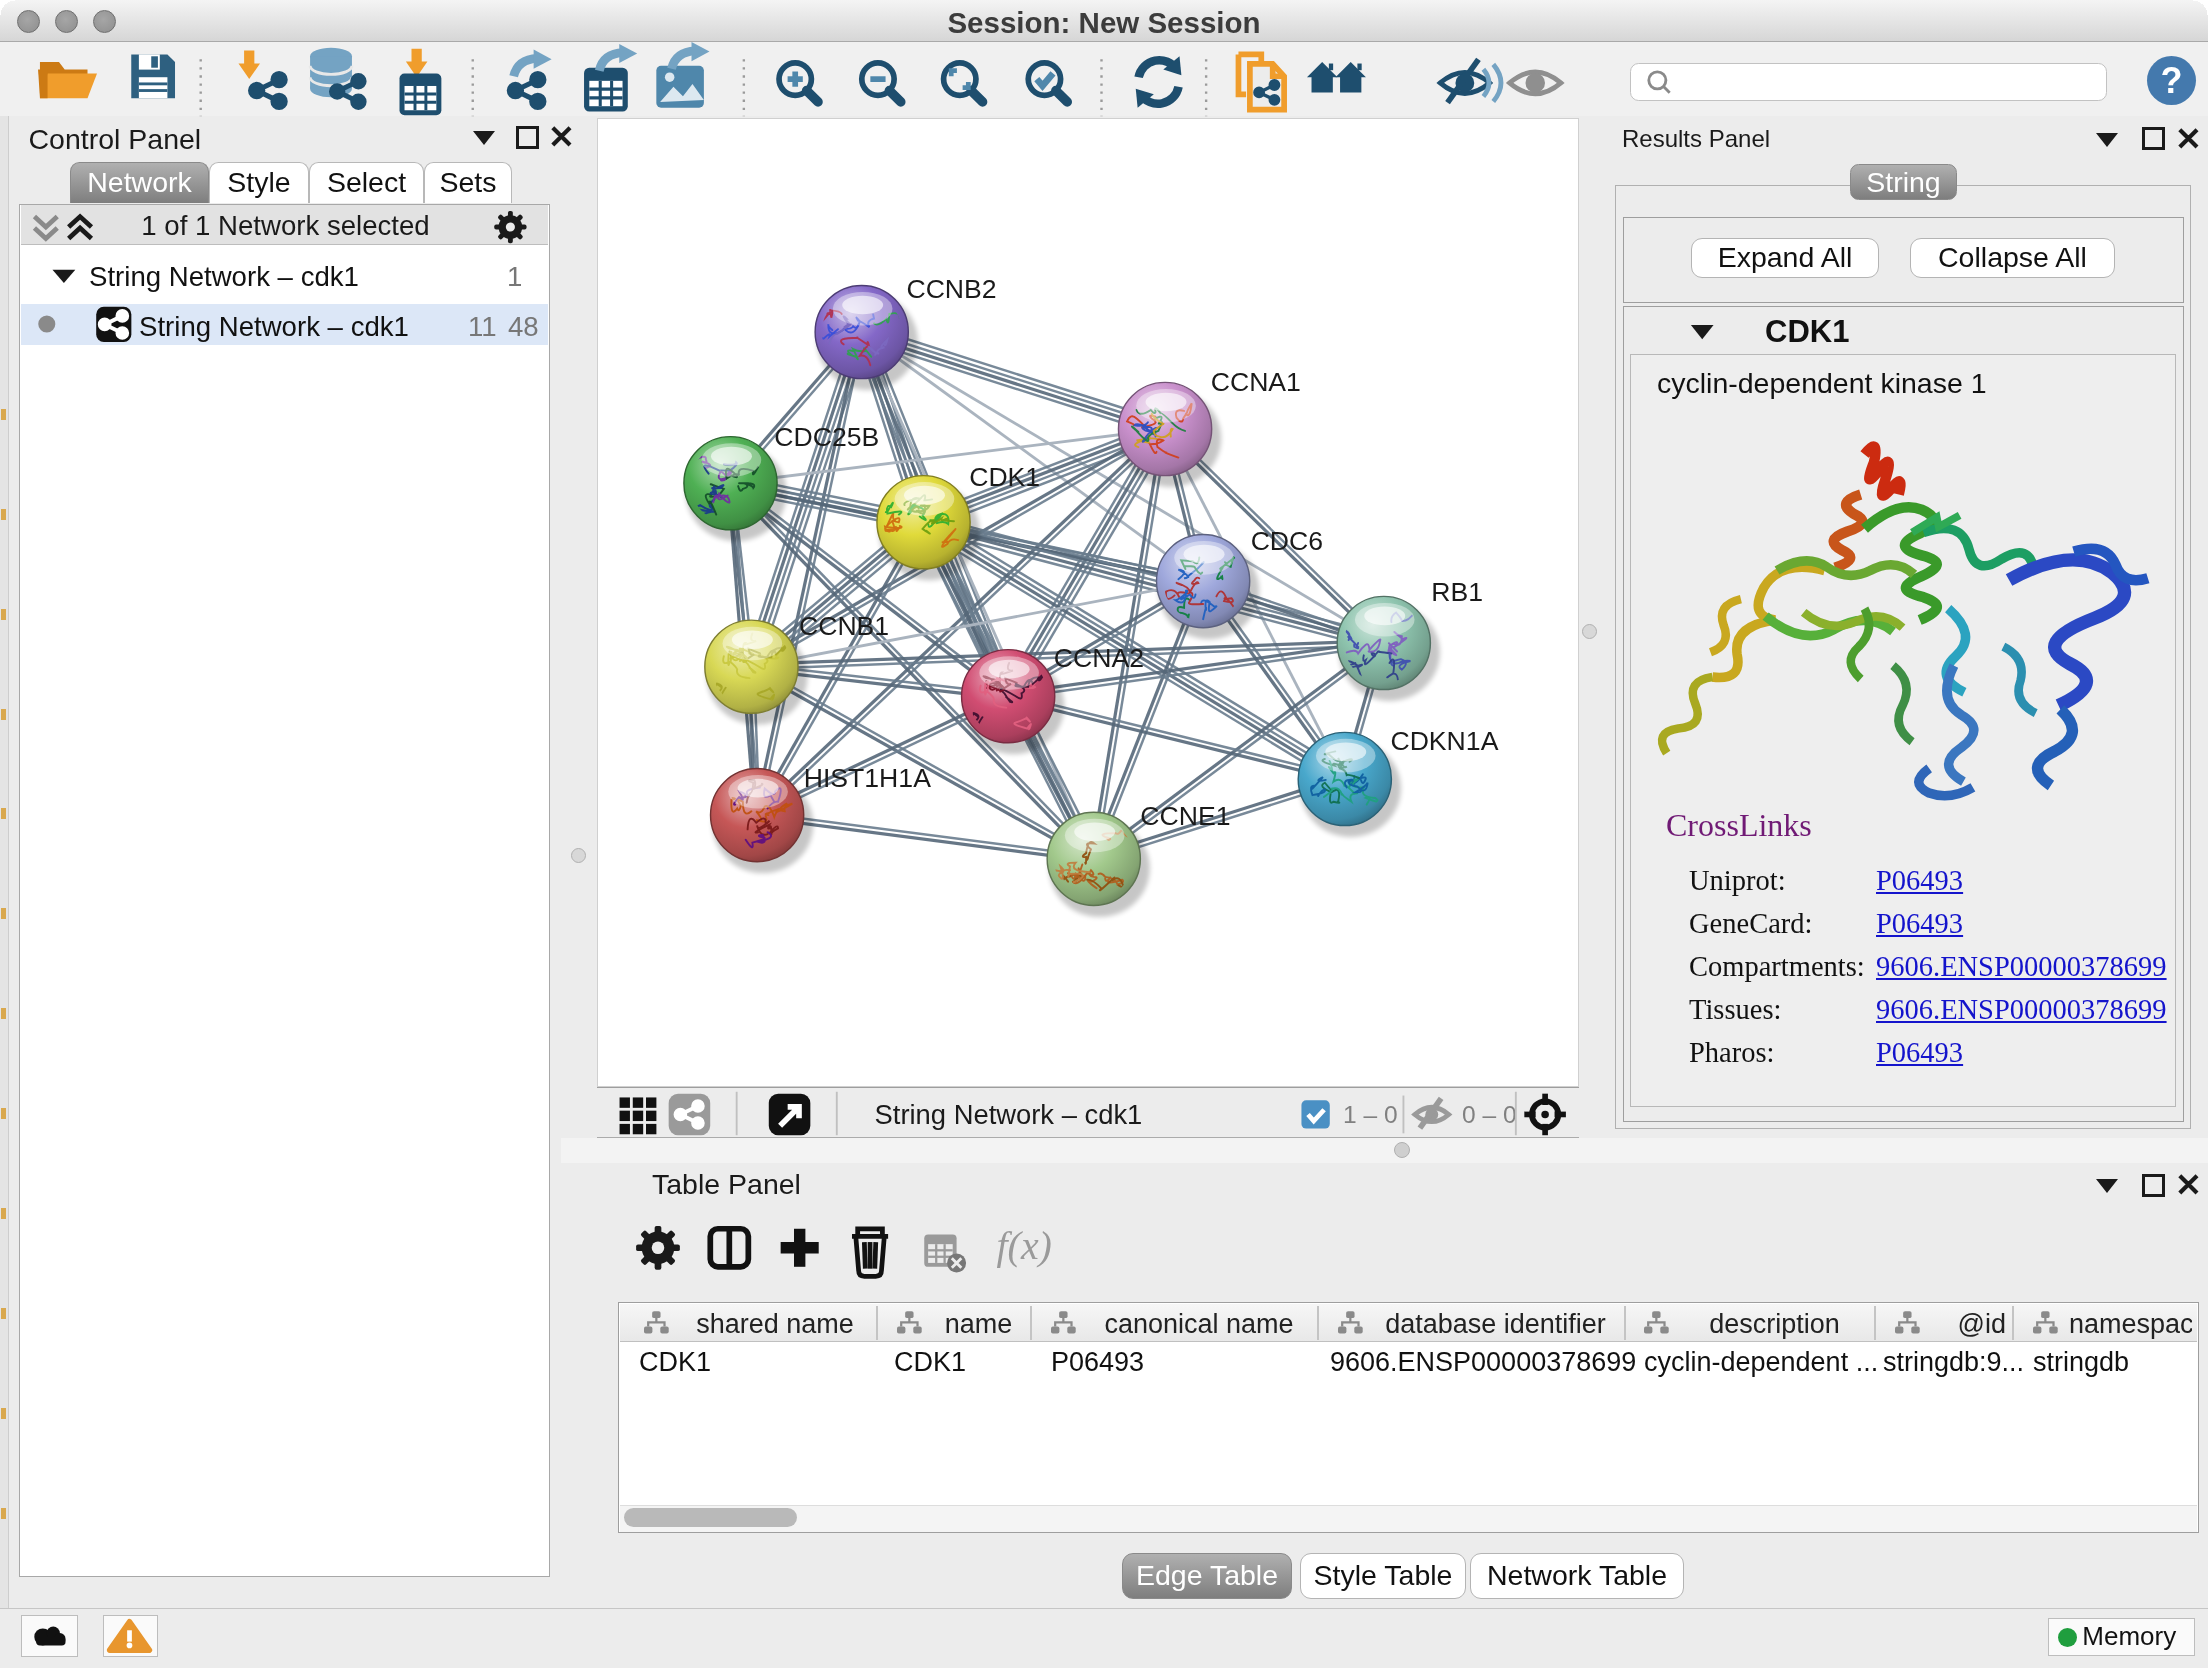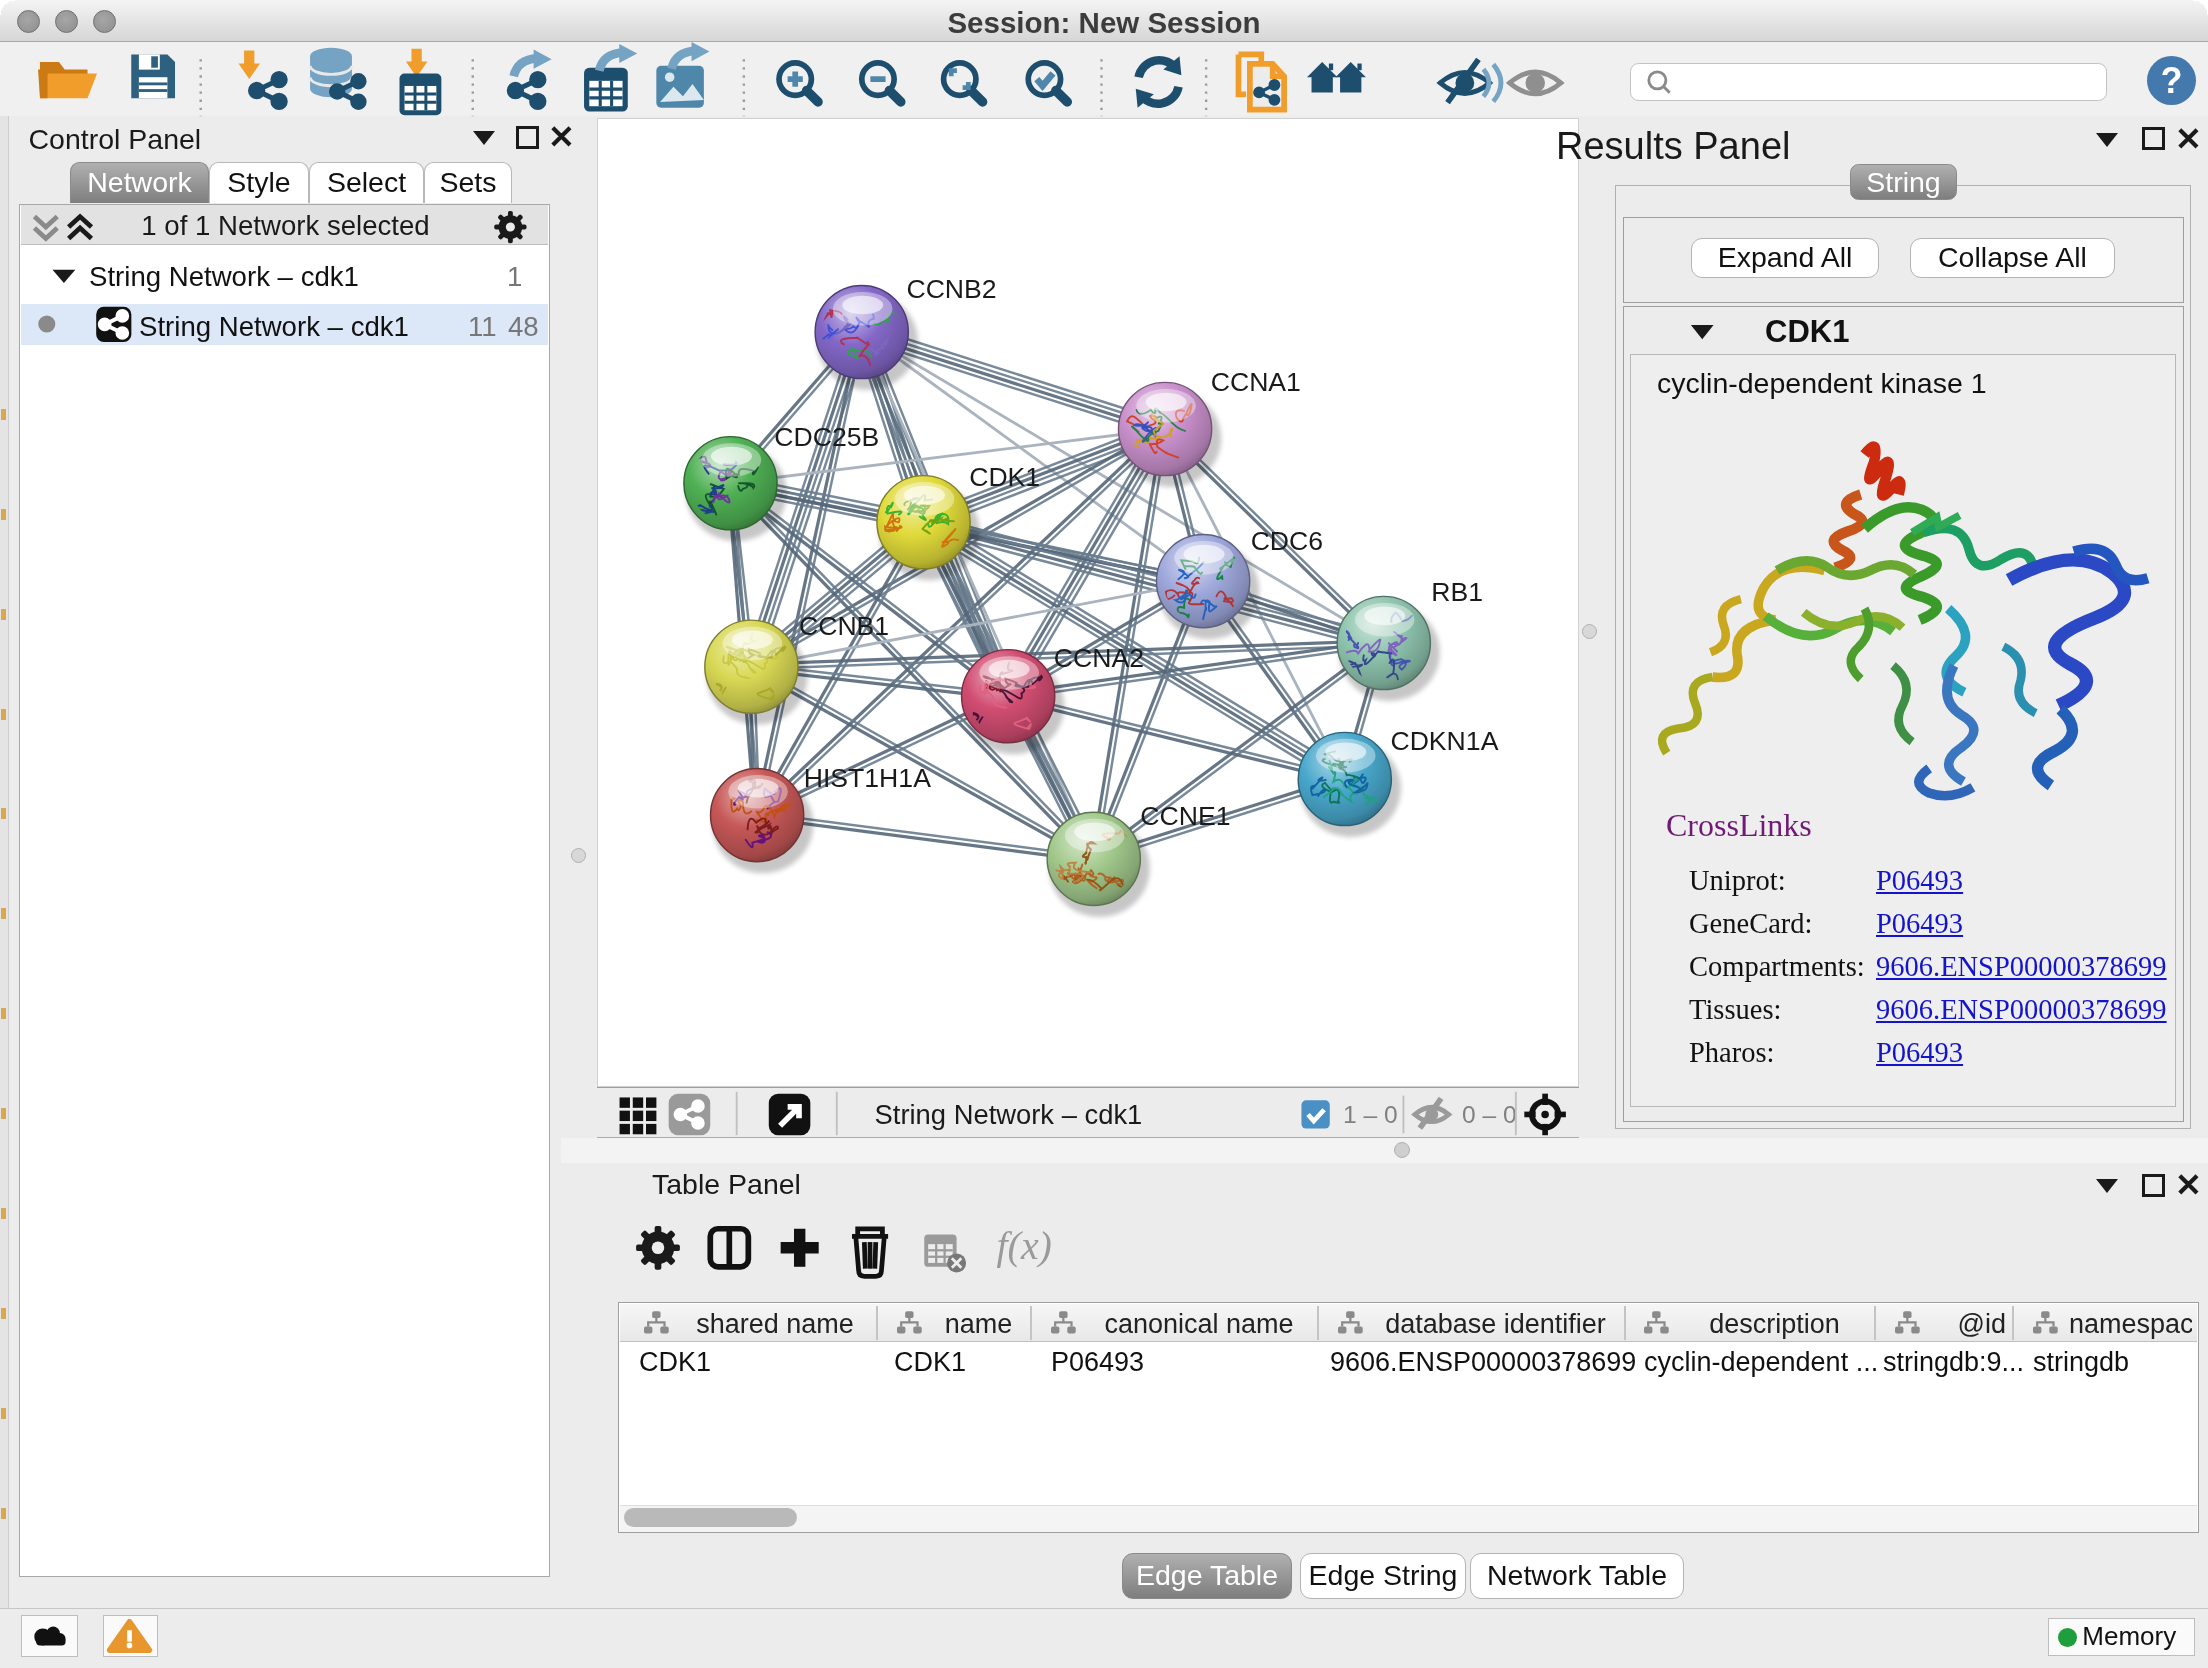--- a/index.html
+++ b/index.html
@@ -665,21 +665,21 @@
       </g>
       <circle cx="1000" cy="28" r="4" fill="#111"></circle>
     </svg>
   </div>
 
 <div class="abs" style="left:571px;top:848px;width:15px;height:15px;border-radius:50%;background:#d8d8d8;border:1px solid #b0b0b0"></div>
 <div class="abs" style="left:1582px;top:624px;width:15px;height:15px;border-radius:50%;background:#d8d8d8;border:1px solid #b0b0b0"></div>
 <div class="abs" style="left:561px;top:1138px;width:1647px;height:25px;background:#f3f3f3"></div>
 <div class="abs" style="left:1394px;top:1142px;width:16px;height:16px;border-radius:50%;background:#cfcfcf;border:1px solid #b0b0b0"></div>
 
-<div class="abs" style="left:1556px;top:125px;font-size:38px;color:#1a1a1a">Results Panel</div>
+<div class="abs" style="left:1622px;top:125px;font-size:24px;color:#1a1a1a">Results Panel</div>
 <div class="abs" style="left:2096px;top:133px"><span class="tri"></span></div>
 <div class="abs" style="left:2142px;top:127px"><span class="sq"></span></div>
 <div class="abs" style="left:2175px;top:120px"><span class="x">✕</span></div>
 <div class="abs" style="left:1615px;top:185px;width:576px;height:944px;border:1.9px solid #b0b0b0;background:#ececec"></div>
 <div class="abs" style="left:1850px;top:164px;width:107px;height:36px;background:linear-gradient(#b0b0b0,#7e7e7e);border:1px solid #8a8a8a;border-radius:8.6px;color:#fff;font-size:28.5px;text-align:center;line-height:34px;z-index:5">String</div>
 <div class="abs" style="left:1623px;top:217px;width:561px;height:86px;border:1.9px solid #9e9e9e"></div>
 <div class="btab" style="left:1691px;top:238px;width:188px;height:40px;line-height:36px">Expand All</div>
 <div class="btab" style="left:1910px;top:238px;width:205px;height:40px;line-height:36px">Collapse All</div>
 <div class="abs" style="left:1623px;top:306px;width:561px;height:816px;border:1.9px solid #9e9e9e"></div>
 <svg class="abs" style="left:1689px;top:323px" width="34" height="25" viewBox="0 0 36 26">
@@ -849,21 +849,21 @@
 <div class="abs" style="left:639px;top:1347px;font-size:27px;color:#111;white-space:nowrap">CDK1</div>
 <div class="abs" style="left:894px;top:1347px;font-size:27px;color:#111;white-space:nowrap">CDK1</div>
 <div class="abs" style="left:1051px;top:1347px;font-size:27px;color:#111;white-space:nowrap">P06493</div>
 <div class="abs" style="left:1330px;top:1347px;font-size:27px;color:#111;white-space:nowrap">9606.ENSP00000378699</div>
 <div class="abs" style="left:1644px;top:1347px;font-size:27px;color:#111;white-space:nowrap">cyclin-dependent ...</div>
 <div class="abs" style="left:1883px;top:1347px;font-size:27px;color:#111;white-space:nowrap">stringdb:9...</div>
 <div class="abs" style="left:2033px;top:1347px;font-size:27px;color:#111;white-space:nowrap">stringdb</div>
 <div class="abs" style="left:620px;top:1505px;width:1577px;height:27px;background:#f4f4f4;border-top:1px solid #ddd"></div>
 <div class="abs" style="left:624px;top:1508px;width:173px;height:19px;border-radius:9.5px;background:#b9b9b9"></div>
 <div class="btab" style="left:1122px;top:1553px;width:170px;background:linear-gradient(#b0b0b0,#7e7e7e);color:#fff;border-color:#8a8a8a">Edge Table</div>
-<div class="btab" style="left:1300px;top:1553px;width:166px">Edge String</div>
+<div class="btab" style="left:1300px;top:1553px;width:166px">Style Table</div>
 <div class="btab" style="left:1470px;top:1553px;width:214px">Network Table</div>
 
 <div class="abs" style="left:0;top:1608px;width:2208px;height:60px;background:#ececec;border-top:1.9px solid #c6c6c6"></div>
 <div class="abs" style="left:21px;top:1615px;width:57px;height:42px;background:#fafafa;border:1.9px solid #bdbdbd">
 <svg width="53" height="38" viewBox="0 0 56 40">
       <g fill="#111">
         <circle cx="22" cy="22" r="9"></circle>
         <circle cx="33" cy="18" r="7"></circle>
         <circle cx="40" cy="24" r="6"></circle>
         <rect x="15" y="22" width="31" height="9" rx="4"></rect>

